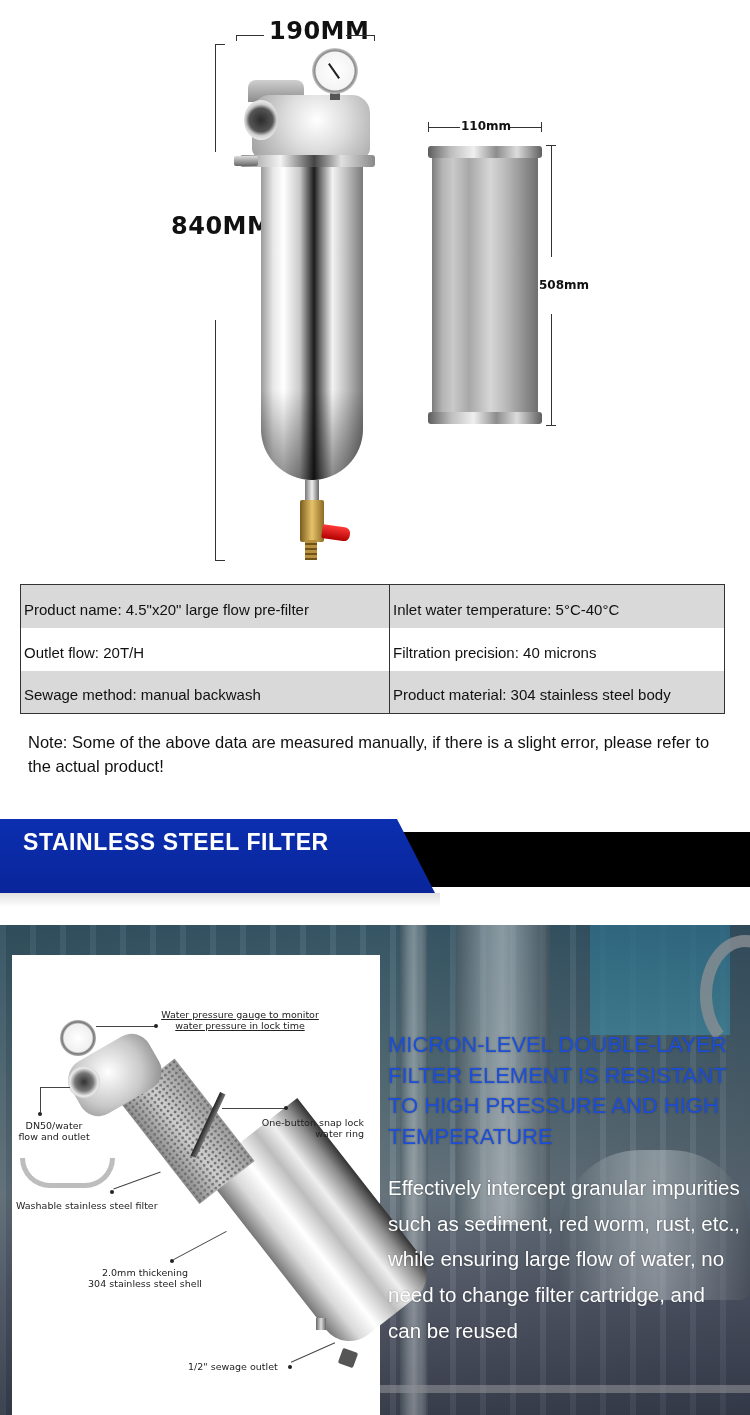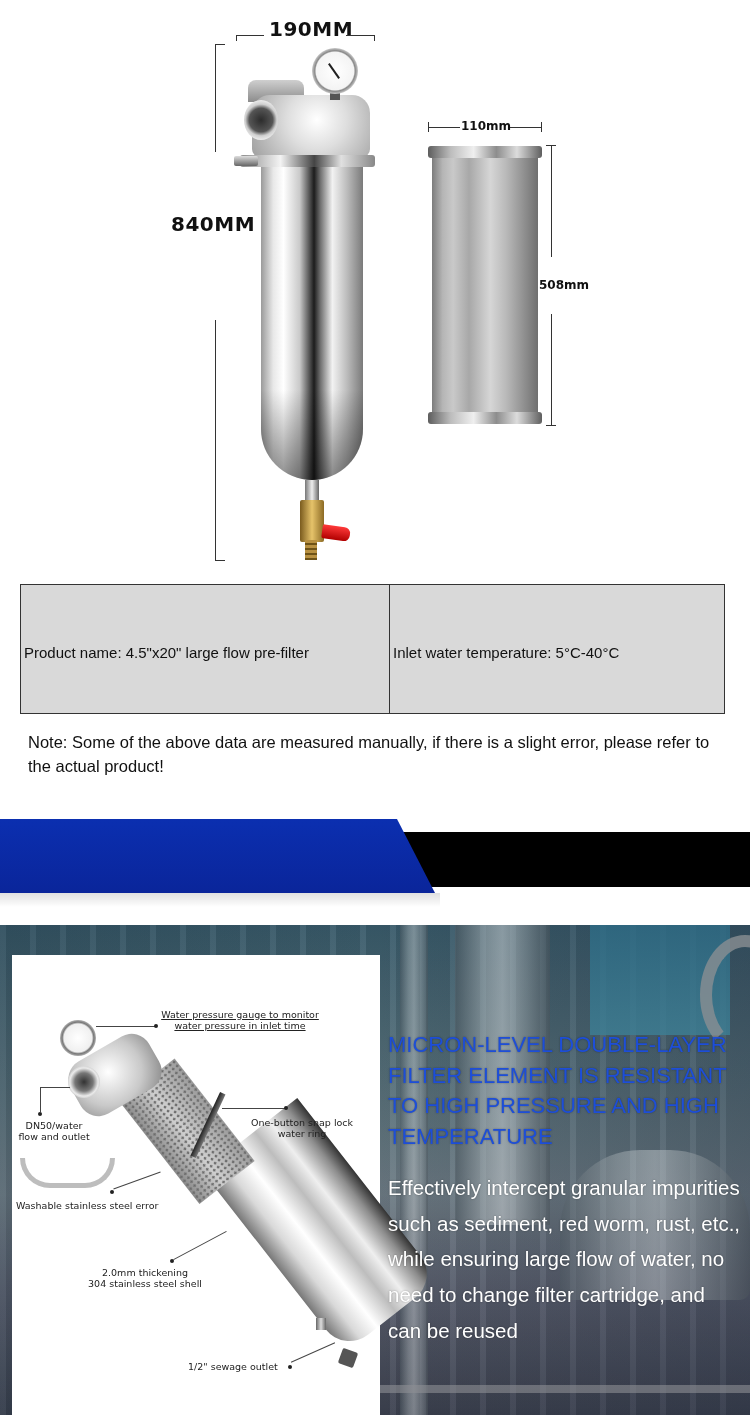--- a/index.html
+++ b/index.html
@@ -2,21 +2,21 @@
 <html><head>
   <meta charset="utf-8">
   <style>
     * { margin: 0; padding: 0; box-sizing: border-box; }
     html, body { width: 750px; height: 1415px; background: #fff; overflow: hidden; }
     body { position: relative; font-family: "Liberation Sans", sans-serif; color: #000; }
 
     .abs { position: absolute; }
 
     
-    .dim-label-big { font-family: "DejaVu Sans", sans-serif; font-weight: bold; font-size: 20px; color: #111; letter-spacing: 0.5px; }
+    .dim-label-big { font-family: "DejaVu Sans", sans-serif; font-weight: bold; font-size: 24px; color: #111; letter-spacing: 0.5px; }
     .dim-label-small { font-family: "DejaVu Sans", sans-serif; font-weight: bold; font-size: 12px; color: #111; }
     .line-h { height: 1px; background: #333; }
     .line-v { width: 1px; background: #333; }
 
     
     .housing-body {
       left: 261px; top: 160px; width: 102px; height: 320px;
       border-radius: 0 0 51px 51px;
       background: linear-gradient(90deg, #9a9a9a 0%, #e8e8e8 12%, #ffffff 22%, #c9c9c9 38%, #1c1c1c 52%, #6d6d6d 58%, #f2f2f2 70%, #bdbdbd 84%, #7a7a7a 100%);
     }
@@ -213,29 +213,38 @@
     <div class="abs cart-cap" style="left:428px; top:412px;"></div>
   </div>
 </div>
 
 <table class="abs spec-table">
   <tbody>
     <tr class="shaded">
       <td class="left-col">Product name: 4.5"x20" large flow pre-filter</td>
       <td>Inlet water temperature: 5°C-40°C</td>
     </tr>
+    <tr>
+      <td class="left-col">Outlet flow: 20T/H</td>
+      <td>Filtration precision: 40 microns</td>
+    </tr>
+    <tr class="shaded">
+      <td class="left-col">Sewage method: manual backwash</td>
+      <td>Product material: 304 stainless steel body</td>
+    </tr>
   </tbody>
 </table>
 
 <div class="abs note">Note: Some of the above data are measured manually, if there is a slight error, please refer to the actual product!</div>
 
 <div class="abs banner-black"></div>
 <div class="abs banner-shadow"></div>
 <div class="abs banner-blue"></div>
 <div class="abs banner-title">
+  <div>STAINLESS STEEL FILTER</div>
 </div>
 
 <div class="abs industrial-bg"></div>
 <div class="abs sky-panel" style="left:590px; top:925px; width:140px; height:110px; opacity:0.8;"></div>
 <div class="abs tower" style="left:455px; top:925px; width:95px; height:300px; opacity:0.55;"></div>
 <div class="abs tower" style="left:400px; top:925px; width:28px; height:490px; opacity:0.45;"></div>
 <div class="abs tower" style="left:560px; top:1150px; width:190px; height:150px; border-radius:80px 80px 10px 10px; opacity:0.45;"></div>
 <div class="abs pipe-arc" style="left:700px; top:935px; width:90px; height:120px; opacity:0.8;"></div>
 <div class="abs" style="left:380px; top:1385px; width:370px; height:8px; background:#8d8f95; opacity:0.6;"></div>
 
@@ -249,41 +258,41 @@
   <div class="abs d-ring"></div>
   <div class="abs d-lock"></div>
   <div class="abs d-nozzle"></div>
   <div class="abs d-cap"></div>
 </div>
 
 <div class="abs callout-line" style="left:96px; top:1026px; width:60px;"></div>
 <div class="abs callout-dot" style="left:154px; top:1024px;"></div>
 <div class="abs callout" style="left:150px; top:1009px; width:180px;text-decoration:underline;">
   <div>Water pressure gauge to monitor</div>
-  <div>water pressure in inlet time</div>
+  <div>water pressure in lock time</div>
 </div>
 
 <div class="abs callout-line" style="left:40px; top:1087px; width:30px;"></div>
 <div class="abs" style="left:40px; top:1087px; width:1px; height:25px; background:#444;"></div>
 <div class="abs callout-dot" style="left:38px; top:1112px;"></div>
 <div class="abs callout" style="left:14px; top:1120px; width:80px;">
   <div>DN50/water</div>
   <div>flow and outlet</div>
 </div>
 
 <div class="abs callout-line" style="left:222px; top:1108px; width:64px;"></div>
 <div class="abs callout-dot" style="left:284px; top:1106px;"></div>
-<div class="abs callout" style="left:240px; top:1117px; width:124px;">
+<div class="abs callout" style="left:240px; top:1117px; width:124px;text-align:right;">
   <div>One-button snap lock</div>
   <div>water ring</div>
 </div>
 
 <div class="abs callout-dot" style="left:110px; top:1190px;"></div>
 <div class="abs callout-line" style="left:112px; top:1180px; width:50px; transform:rotate(-20deg);"></div>
-<div class="abs callout" style="left:16px; top:1200px; width:150px; text-align:left;">Washable stainless steel error</div>
+<div class="abs callout" style="left:16px; top:1200px; width:150px; text-align:left;">Washable stainless steel filter</div>
 
 <div class="abs callout-dot" style="left:170px; top:1259px;"></div>
 <div class="abs callout-line" style="left:170px; top:1245px; width:60px; transform:rotate(-28deg);"></div>
 <div class="abs callout" style="left:80px; top:1267px; width:130px;">
   <div>2.0mm thickening</div>
   <div>304 stainless steel shell</div>
 </div>
 
 <div class="abs callout" style="left:188px; top:1361px; width:100px; text-align:left;">1/2" sewage outlet</div>
 <div class="abs callout-dot" style="left:288px; top:1365px;"></div>

